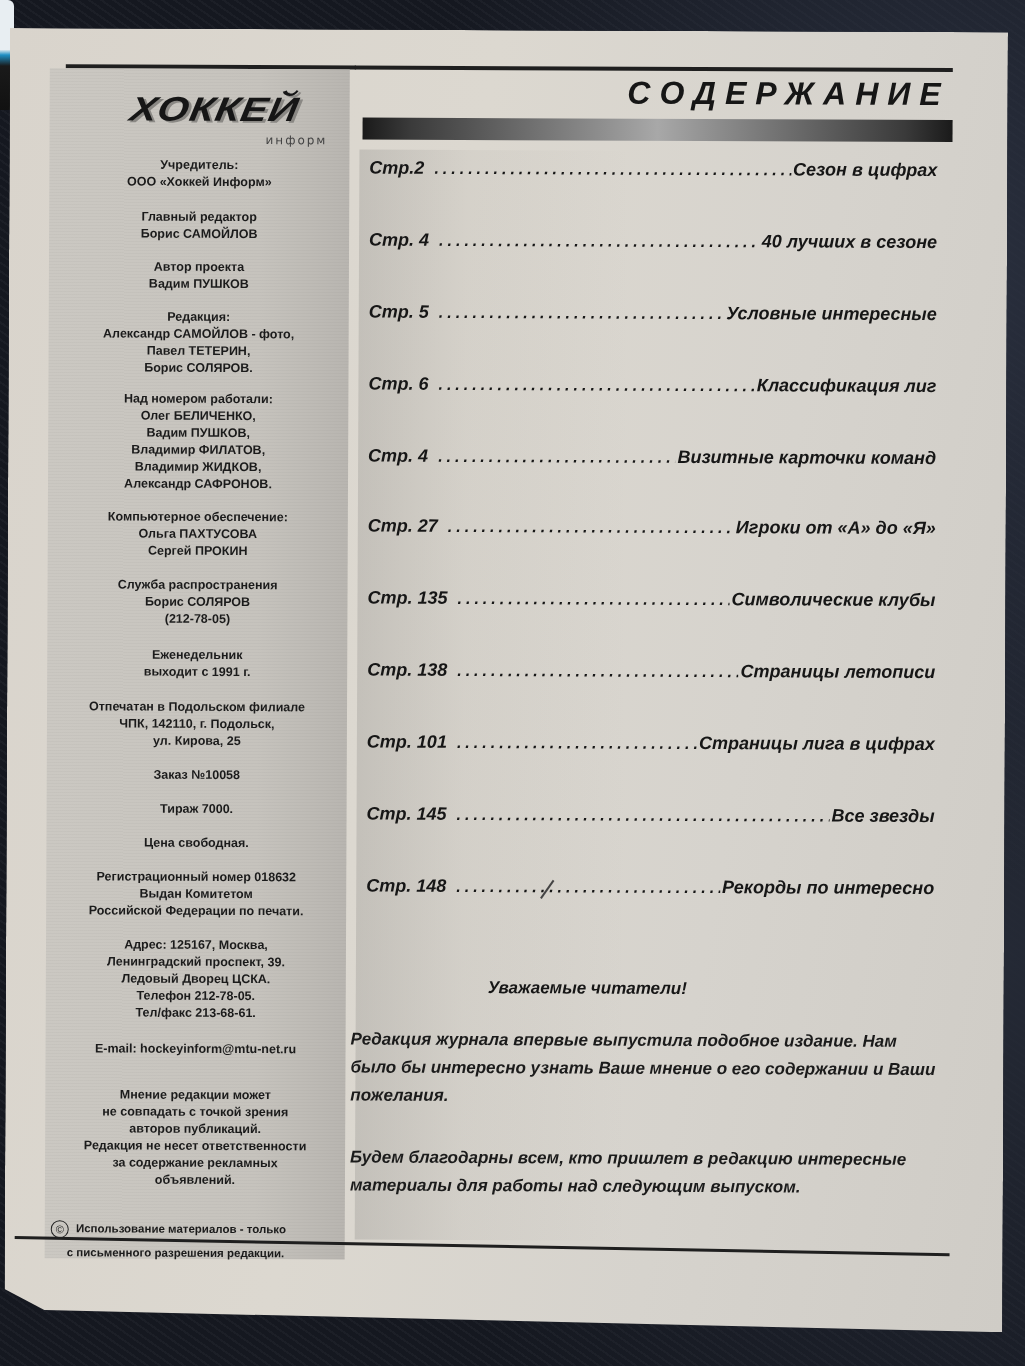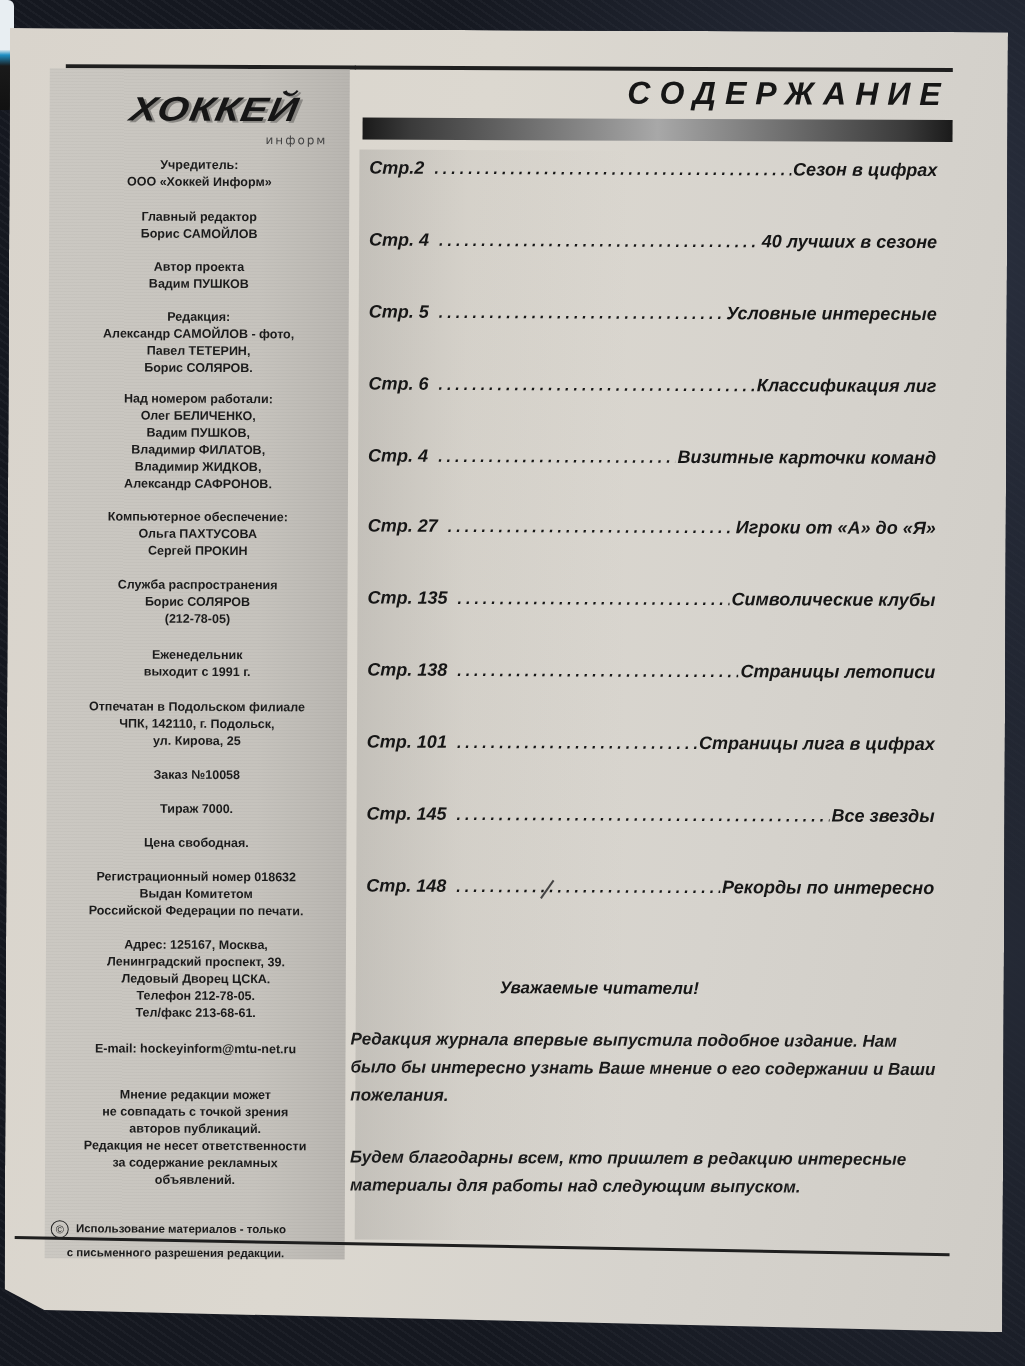--- a/index.html
+++ b/index.html
@@ -92,21 +92,21 @@
     font-size: 18px; color: #161616; cursor: pointer;
   }
   .toc-page { white-space: nowrap; }
   .toc-dots {
     flex: 1; overflow: hidden; white-space: nowrap; margin: 0 2px 0 10px;
     letter-spacing: 4px; font-size: 16px;
   }
   .toc-label { white-space: nowrap; }
 
   .readers-heading {
-    position: absolute; left: 494px; top: 948px;
+    position: absolute; left: 482px; top: 948px;
     font-family: "Liberation Sans", sans-serif; font-weight: bold; font-style: italic;
     font-size: 17px; color: #161616;
   }
   .readers-para {
     position: absolute; left: 345px; width: 590px;
     font-family: "Liberation Sans", sans-serif; font-weight: bold; font-style: italic;
     font-size: 17px; line-height: 28px; color: #1b1b1b;
   }
   .pen-mark { position: absolute; left: 540px; top: 848px; width: 2px; height: 22px; background: #444; transform: rotate(35deg); }
 </style>

